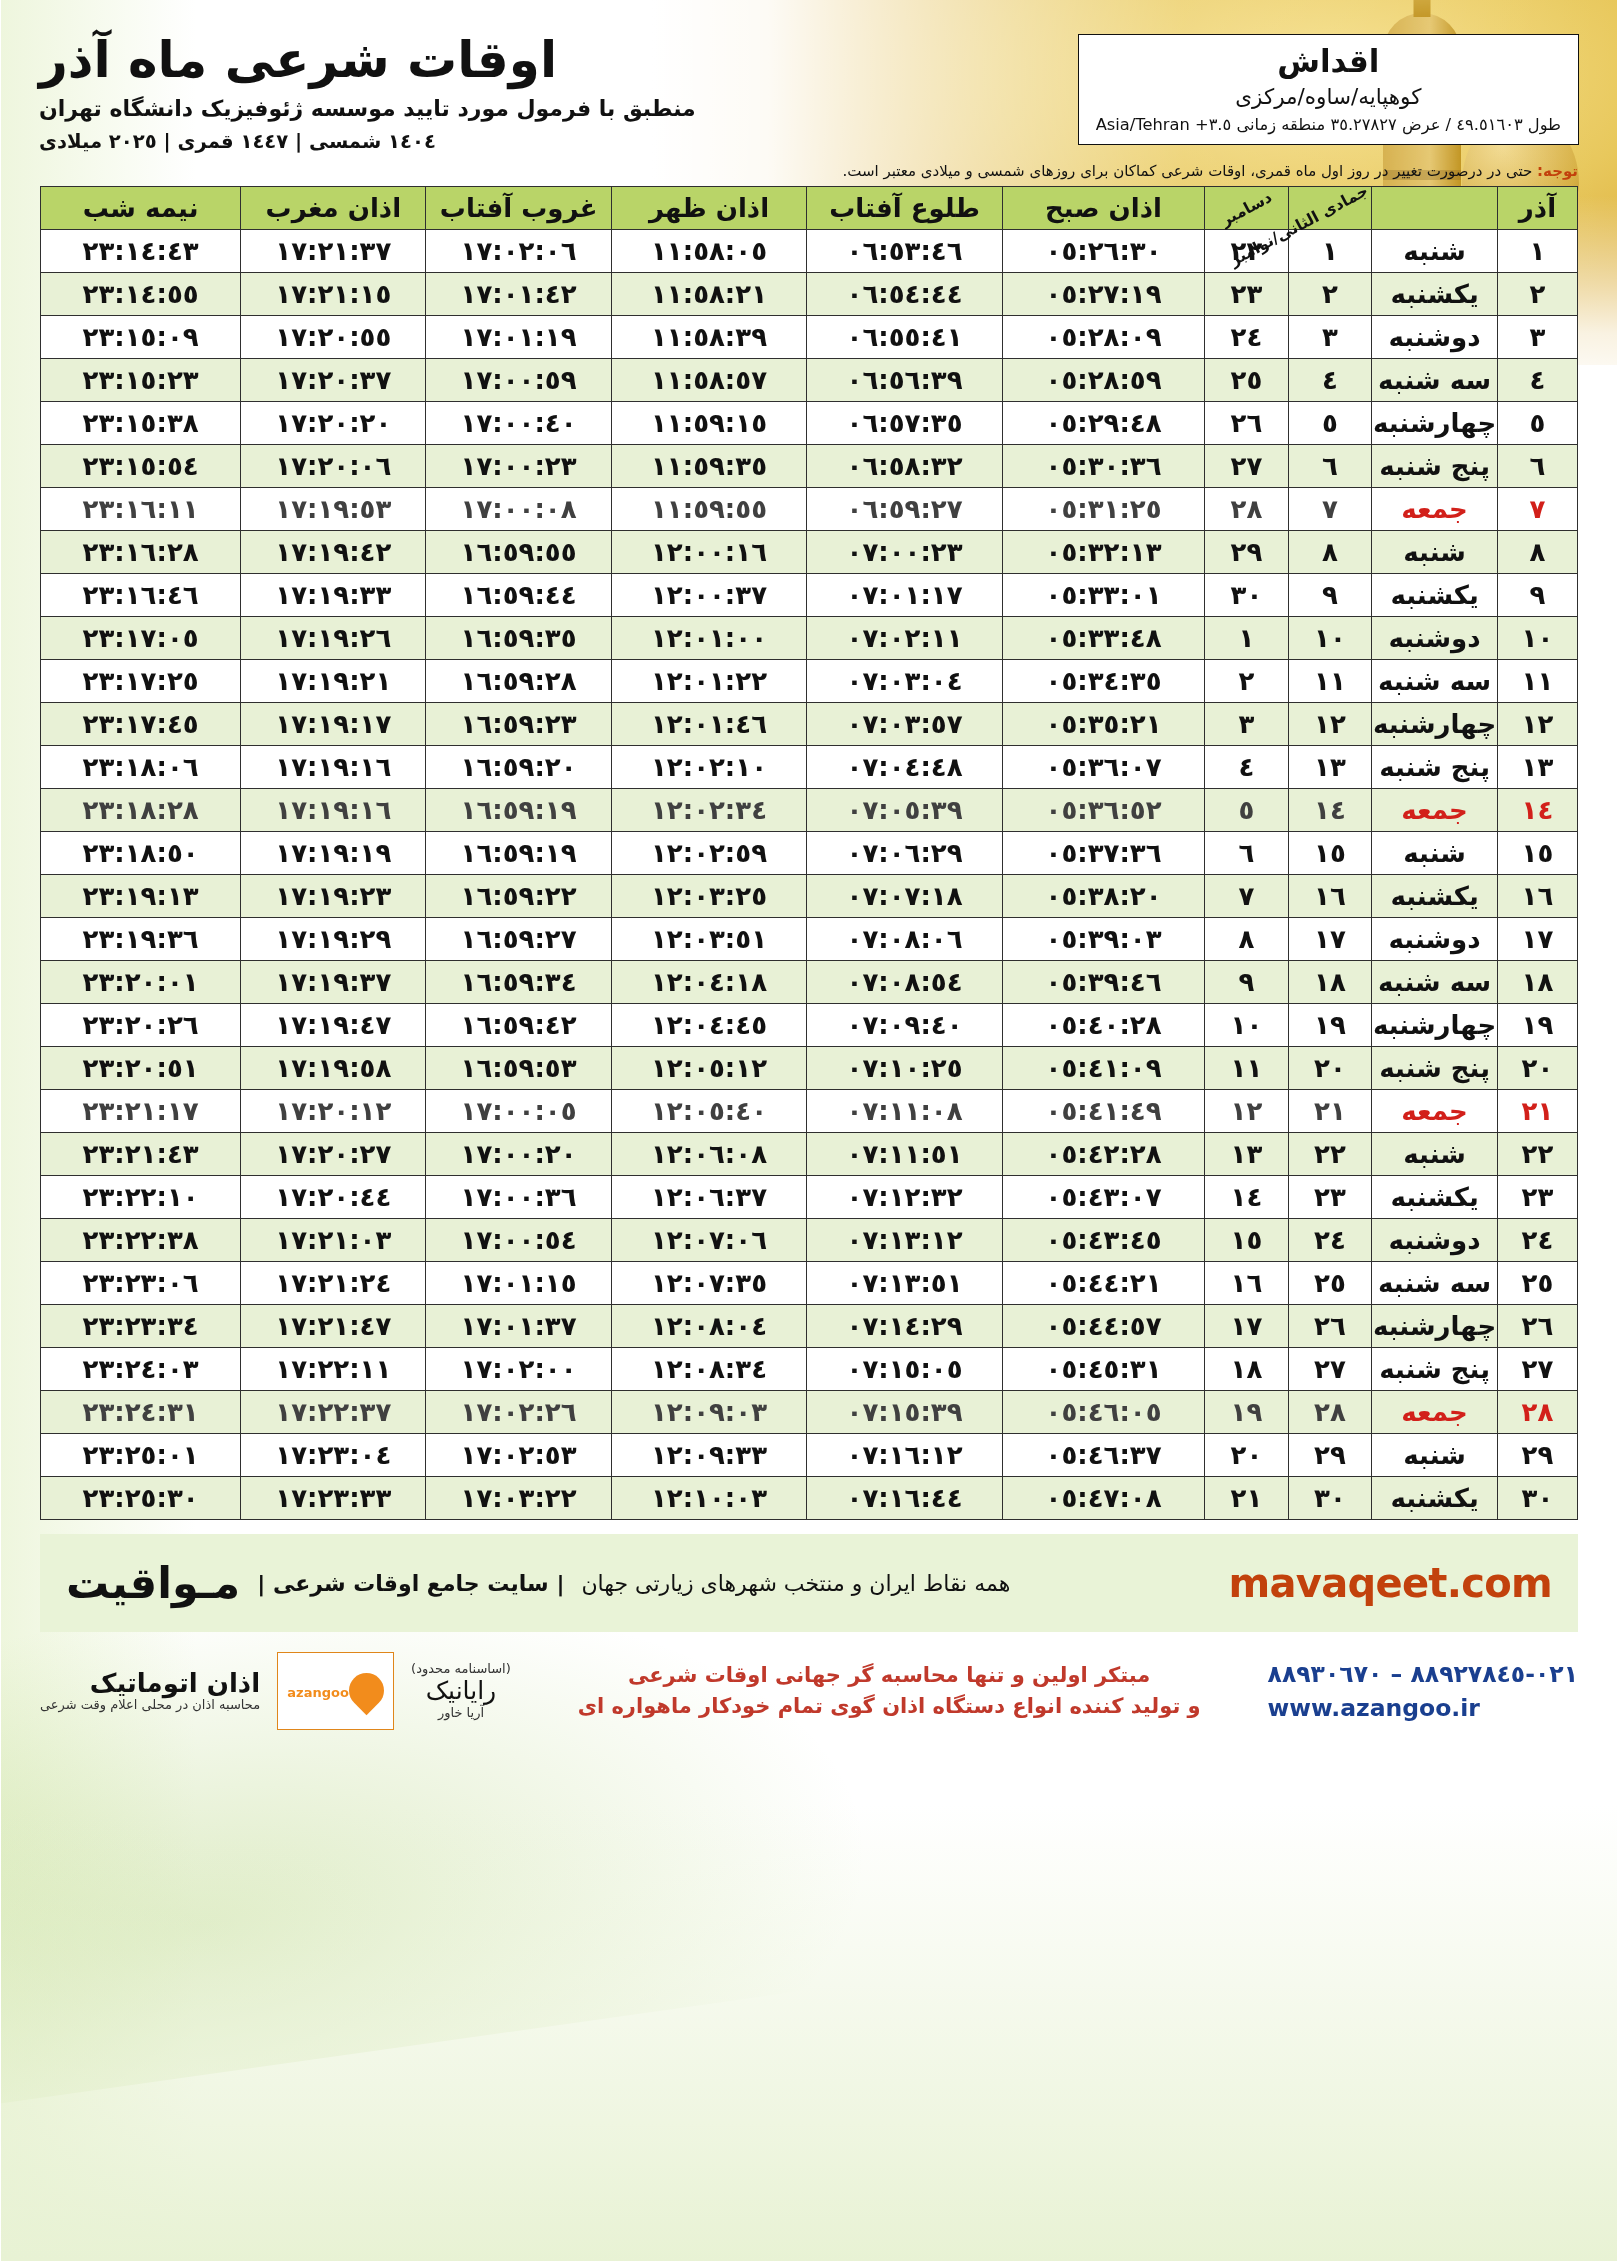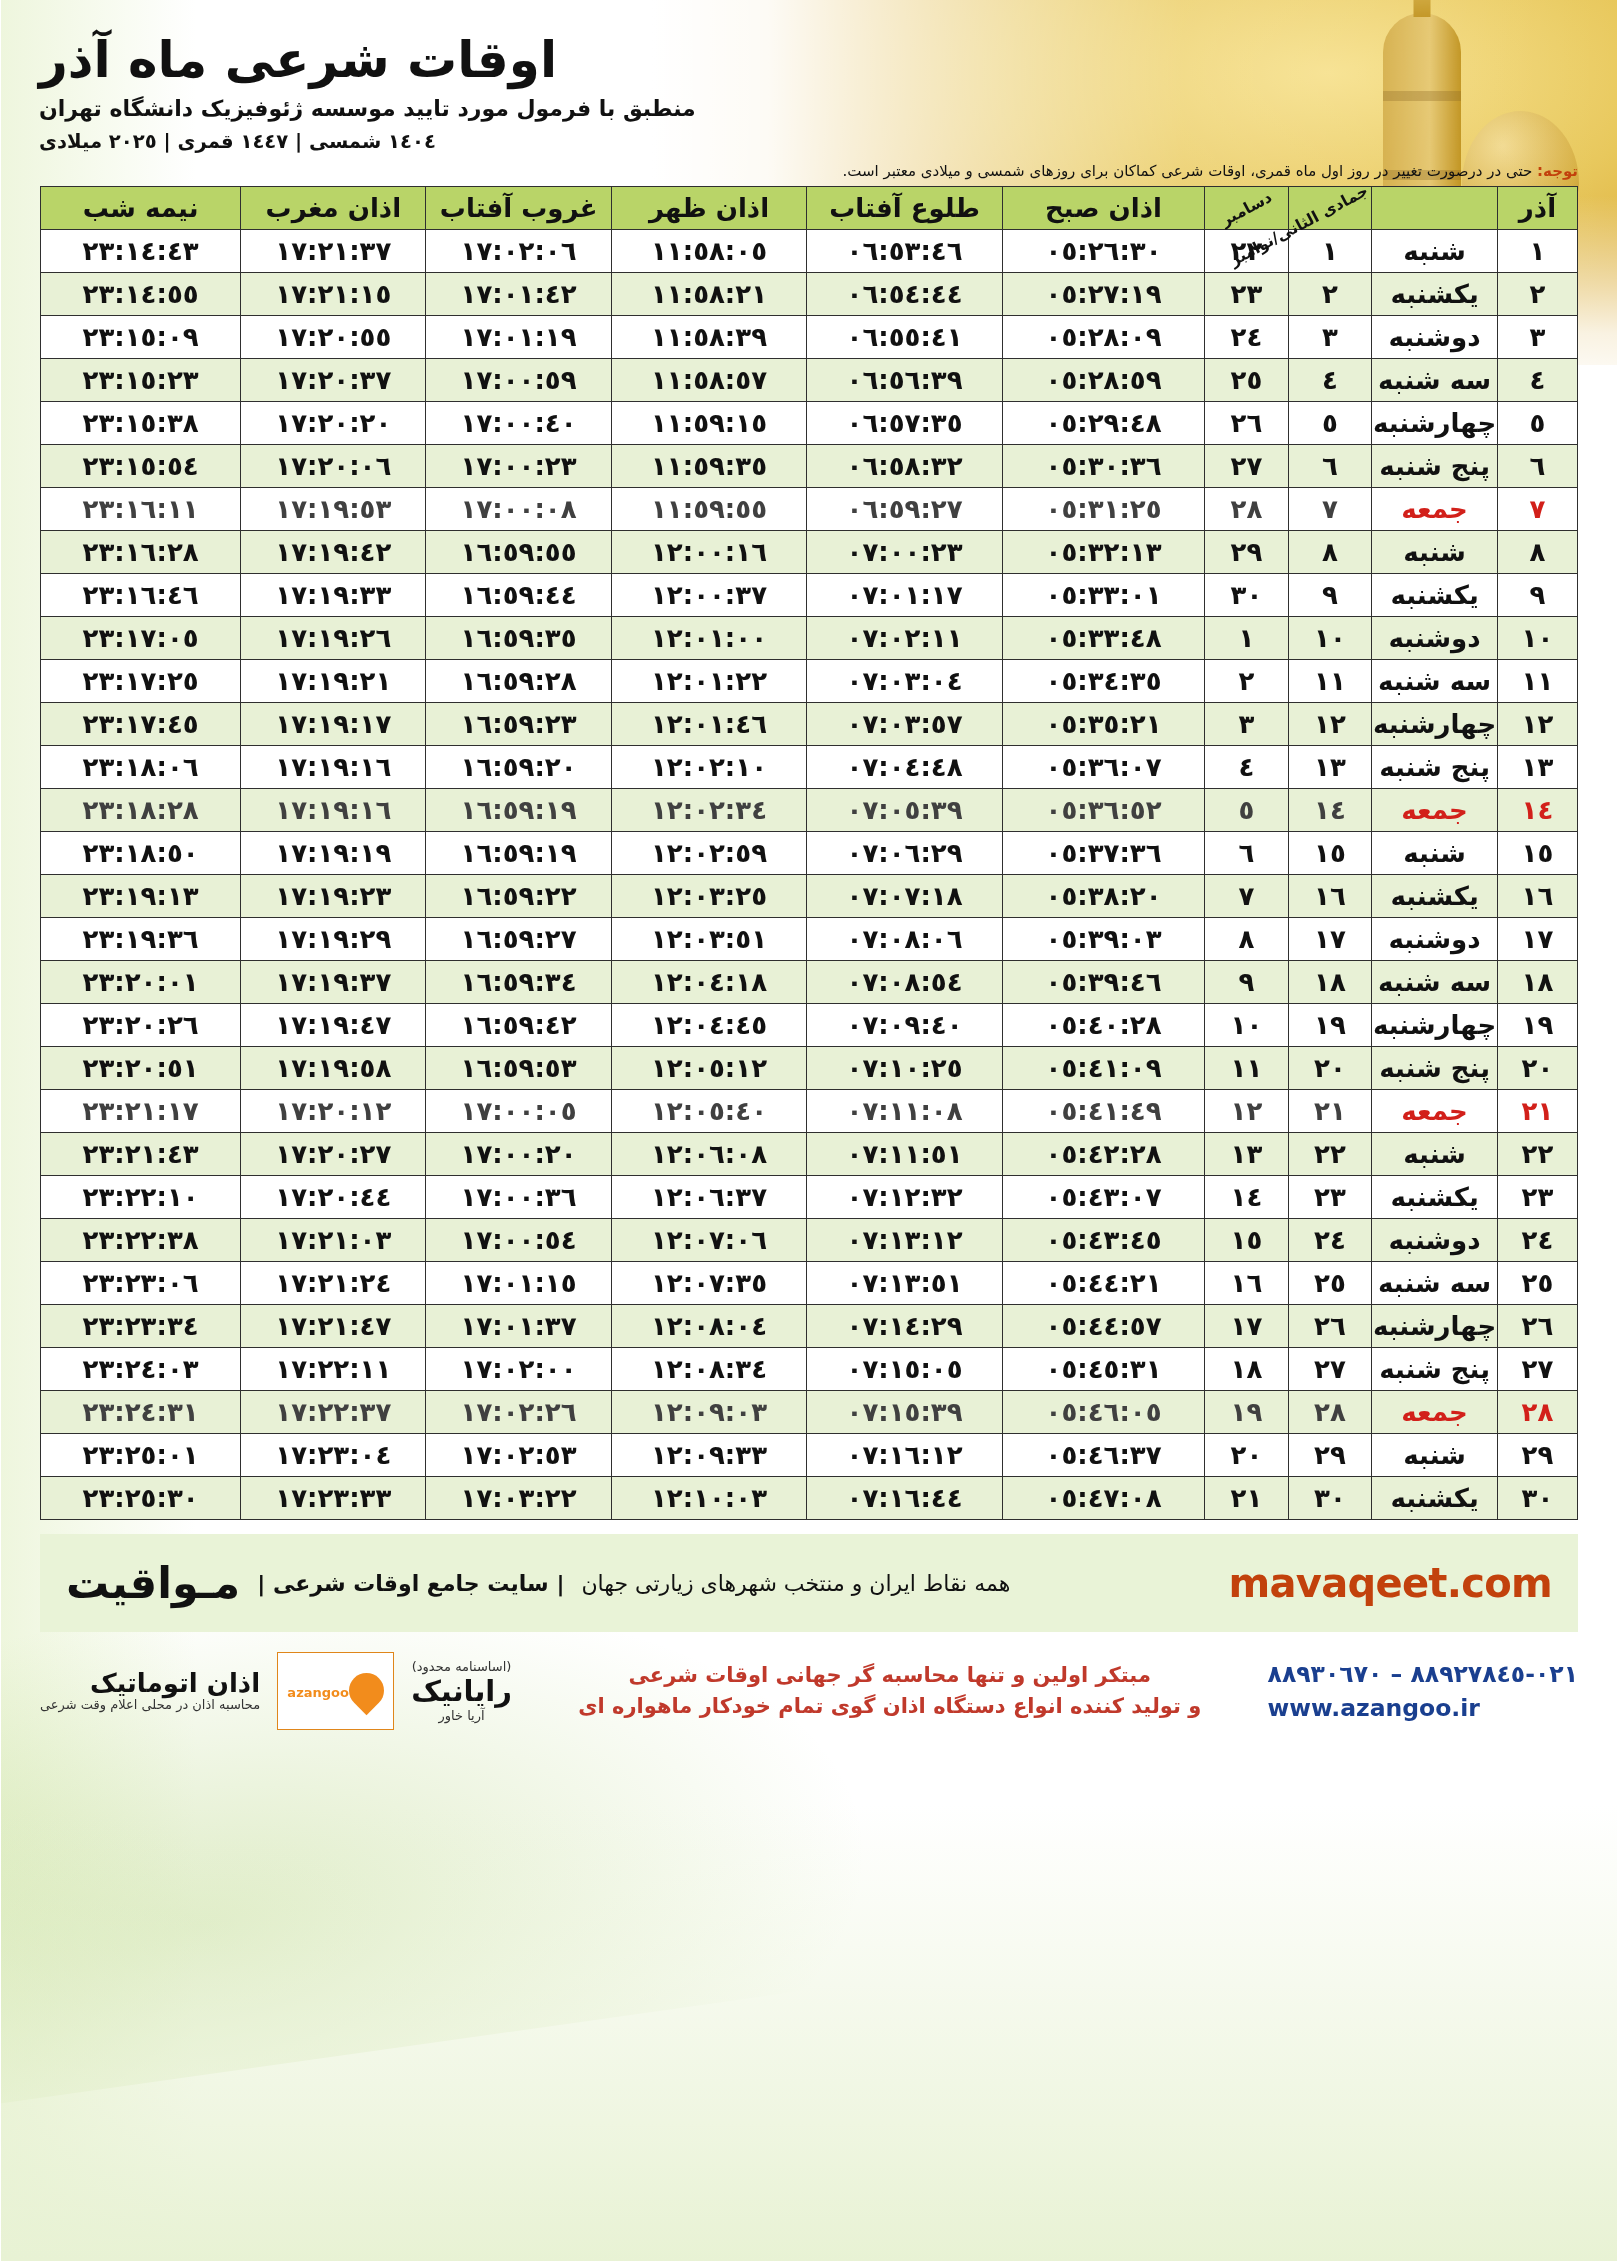--- a/index.html
+++ b/index.html
@@ -158,21 +158,21 @@
     display:flex; flex-direction:row; align-items:center; justify-content:center;
   }
   .logo-flame {
     width:35px; height:35px; background:#f28c1c; border-radius:50% 50% 50% 0;
     transform: rotate(-45deg);
   }
   .logo-azangoo .lbl { font-size:13px; color:#f28c1c; margin-top:3.9px; font-weight:bold; }
   .logo-text-az { font-size:26px; font-weight:bold; color:#111; line-height:1.1; text-align:right; }
   .logo-text-az small { display:block; font-size:13px; color:#333; font-weight:normal; }
   .logo-rayanic { text-align:center; }
-  .logo-rayanic .r1 { font-size:29px; font-weight:bold; color:#111; }
+  .logo-rayanic .r1 { font-size:25px; font-weight:normal; color:#111; }
   .logo-rayanic .r2 { font-size:13px; color:#333; }
   .f-mid { text-align:center; font-size:21px; color:#c0392b; font-weight:bold; line-height:1.45; }
   .f-left { text-align:left; font-size:23.5px; color:#1a3f8f; font-weight:bold; line-height:1.45; direction:ltr; }
 </style>
 </head>
 <body>
 
 <div class="bg-top-gold"></div>
 <div class="minaret">
   <div class="minaret-band" style="top:78px"></div>
@@ -185,20 +185,25 @@
 <div class="bg-bottom-swoosh"></div>
 <div class="bg-bottom-green"></div>
 
 <div class="content">
 
   <div class="header">
     <div class="title-block">
       <div class="title-main">اوقات شرعی ماه آذر</div>
       <div class="title-sub">منطبق با فرمول مورد تایید موسسه ژئوفیزیک دانشگاه تهران</div>
       <div class="title-sub2">١٤٠٤ شمسی | ١٤٤٧ قمری | ٢٠٢٥ میلادی</div>
+    </div>
+    <div class="city-box">
+      <div class="city-name">اقداش</div>
+      <div class="city-region">کوهپایه/ساوه/مرکزی</div>
+      <div class="city-coords">طول ٤٩.٥١٦٠٣ / عرض ٣٥.٢٧٨٢٧ منطقه زمانی ٣.٥+ Asia/Tehran</div>
     </div>
   </div>
 
   <div class="notice">
     <b>توجه:</b>
     <span>حتی در درصورت تغییر در روز اول ماه قمری، اوقات شرعی کماکان برای روزهای شمسی و میلادی معتبر است.</span>
   </div>
 
   <table class="prayer">
     <colgroup>

